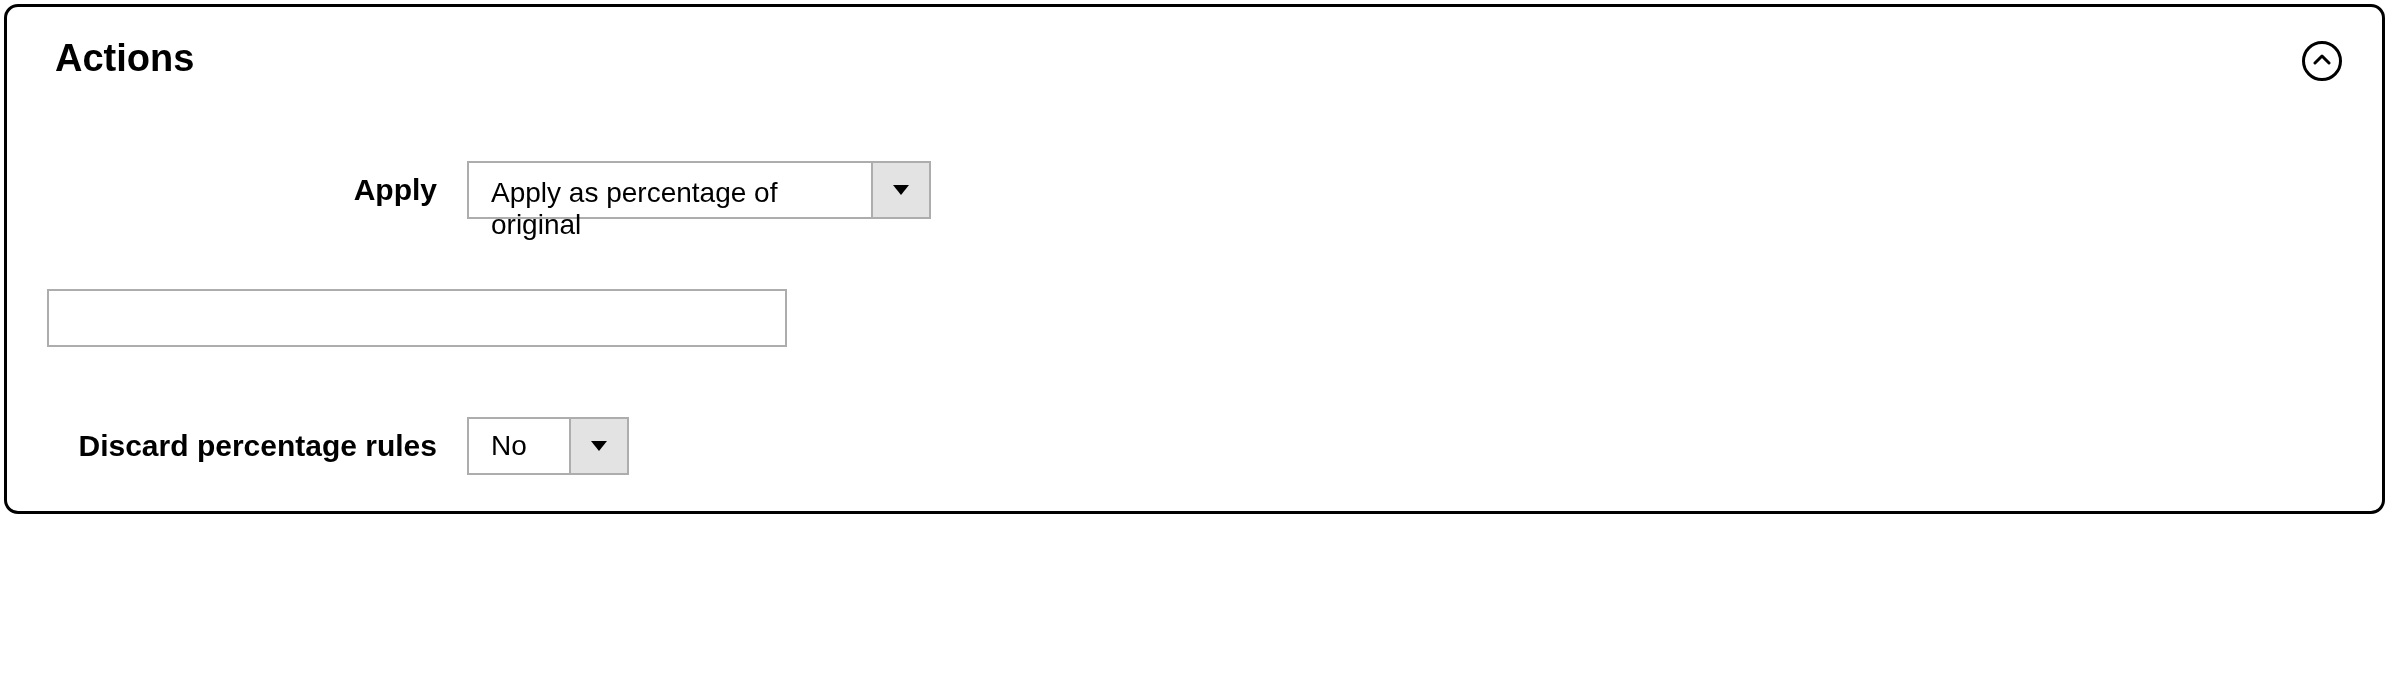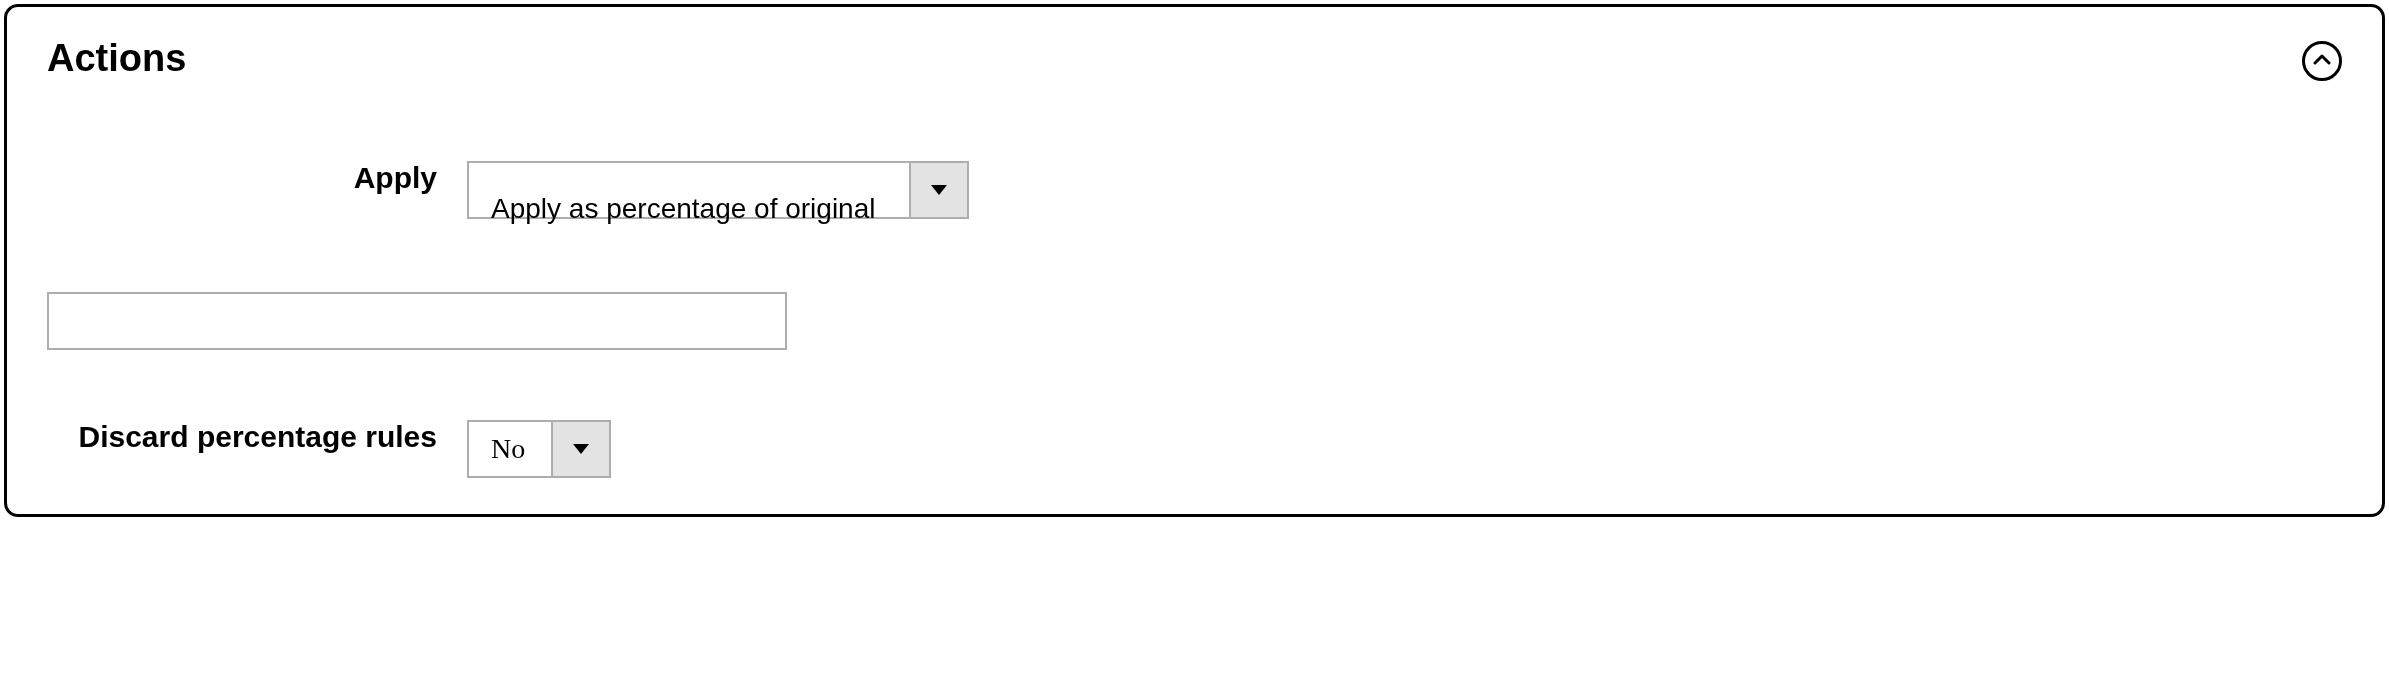--- a/index.html
+++ b/index.html
@@ -16,20 +16,21 @@
       border: 3px solid #000000;
       border-radius: 14px;
       padding: 30px 40px 36px 40px;
       position: relative;
     }
     .panel-header {
       display: flex;
       justify-content: space-between;
       align-items: flex-start;
       margin-bottom: 80px;
+      margin-left: 8px;
     }
     .panel-title {
       font-size: 38px;
       font-weight: 700;
       color: #000000;
     }
     .collapse-btn {
       width: 40px;
       height: 40px;
       border: 3px solid #000000;
@@ -45,20 +46,21 @@
       width: 18px;
       height: 12px;
     }
     .form-rows {
       display: flex;
       flex-direction: column;
       gap: 70px;
     }
     .form-row {
       display: flex;
+      align-items: center;
     }
     .form-label {
       width: 420px;
       text-align: right;
       padding-right: 30px;
       font-size: 30px;
       font-weight: 600;
       color: #000000;
       flex-shrink: 0;
       display: flex;
@@ -95,26 +97,25 @@
       border-left: 2px solid #adadad;
       display: flex;
       align-items: center;
       justify-content: center;
     }
     .select-arrow-box svg {
       width: 16px;
       height: 10px;
     }
     .select-apply .select-text {
-      width: 440px;
+      width: 402px;
       margin-top: 38px;
     }
     .select-discard .select-text {
-      width: 82px;
-      font-family: Liberation Serif, serif;
+      width: 100px;
     }
     .text-input {
       width: 740px;
       height: 58px;
       border: 2px solid #adadad;
       background: #ffffff;
       font-size: 28px;
       padding: 0 18px;
       outline: none;
     }

